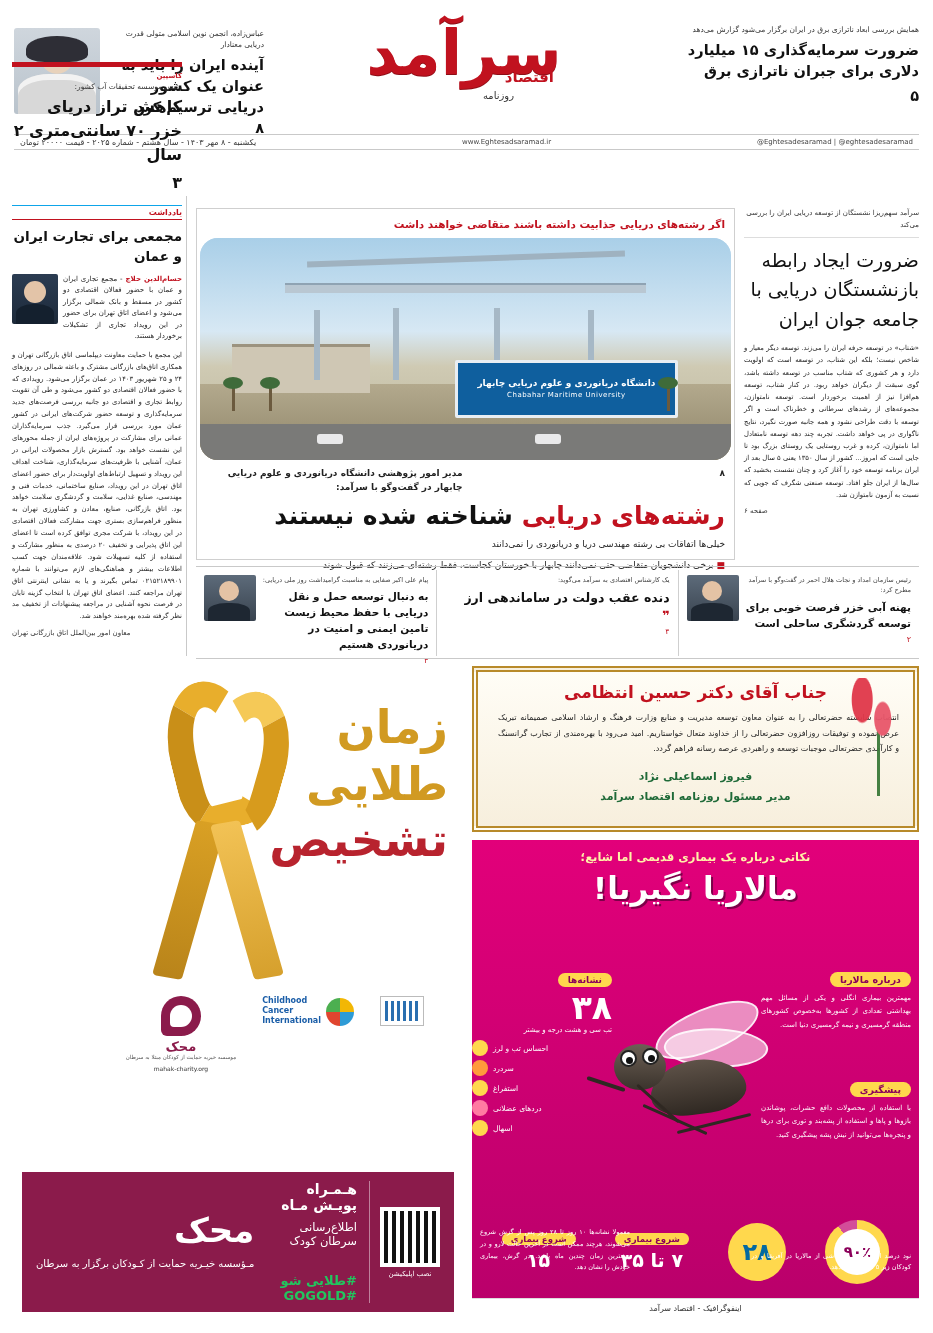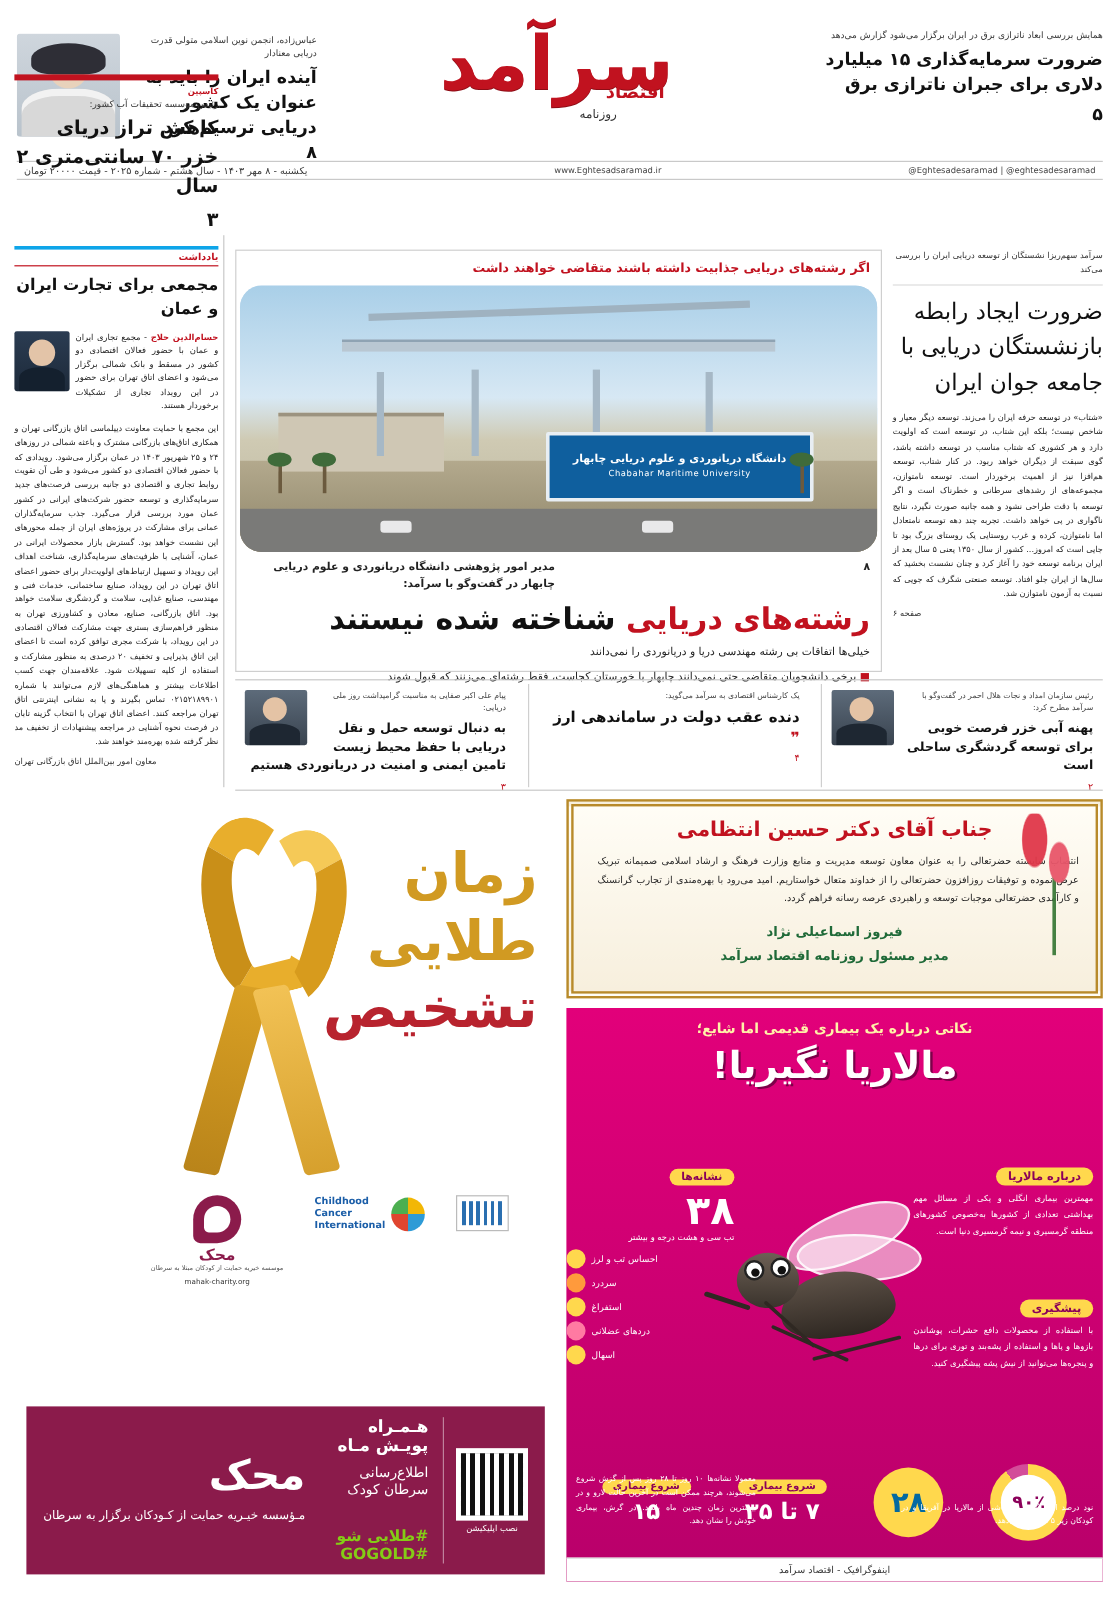--- a/index.html
+++ b/index.html
@@ -74,21 +74,21 @@
   
   .leftcol {
     position: absolute; top: 62px; left: 12px; width: 170px; text-align: right; direction: rtl;
   }
   .redbar { width: 100%; height: 5px; background: #c1121f; margin-bottom: 5px;}
   .lc-kicker { font-size: 7px; color: #c1121f; font-weight: bold; }
   .lc-sub { font-size: 7.5px; color: #333; margin-top: 2px;}
   .lc-head { font-size: 16px; font-weight: bold; line-height: 1.5; color: #111; margin-top: 4px;}
   .lc-label {
     margin-top: 10px; font-size: 8px; color: #c1121f; font-weight: bold;
-    border-top: 3px solid #0ea5e9; border-bottom: 1px solid #c1121f; padding: 2px 0;
+    border-top: 1px solid #0ea5e9; border-bottom: 1px solid #c1121f; padding: 2px 0;
   }
   .lc-title2 { font-size: 13.5px; font-weight: bold; line-height: 1.5; margin-top: 6px; color:#111;}
   .author-row { display: flex; flex-direction: row-reverse; gap: 5px; margin-top: 7px; align-items: flex-start;}
   .author-photo {
     width: 46px; height: 50px; flex: 0 0 46px; border-radius: 2px;
     background: linear-gradient(#2b3c52, #1d2a3a);
     position: relative; overflow: hidden;
   }
   .author-photo::before{ content:""; position:absolute; left:12px; top:7px; width:22px; height:22px; border-radius:50%; background:#e3c4a8;}
   .author-photo::after{ content:""; position:absolute; left:4px; bottom:0; width:38px; height:20px; background:#14202e; border-radius:45% 45% 0 0;}
@@ -155,21 +155,21 @@
     position: absolute; top: 208px; right: 14px; width: 175px; direction: rtl; text-align: right;
   }
   .rc-kicker { font-size: 7px; color:#333; line-height:1.7; border-bottom:1px solid #ddd; padding-bottom:5px;}
   .rc-head { font-size: 19px; font-weight: normal; line-height: 1.55; margin-top: 8px; color:#111;}
   .rc-body { font-size: 6.8px; line-height: 1.8; text-align: justify; margin-top: 8px; color:#222;}
   .rc-more { font-size: 7px; color:#333; margin-top: 6px; text-align: left;}
 
   
   .strip {
     position:absolute; top: 570px; left: 196px; width: 723px; height: 86px;
-    display:flex; flex-direction: row-reverse; gap: 10px;
+    display:flex; flex-direction: row-reverse; gap: 0;
   }
   .strip-cell { flex:1; padding: 5px 8px; direction: rtl; text-align: right; border-left: 1px solid #cfcfcf;}
   .strip-cell:first-child { border-left: none;}
   .sc-kicker { font-size: 6.5px; color:#444; line-height:1.6;}
   .sc-head { font-size: 12.5px; font-weight:bold; line-height:1.5; margin-top:4px; color:#111;}
   .sc-head.small { font-size: 10.5px;}
   .sc-foot { font-size:8px; color:#c1121f; margin-top:4px;}
   .sc-quote { color:#c1121f; font-size:13px; font-weight:bold;}
   .mini-photo {
     width: 52px; height: 46px; border-radius:2px; float:left; margin: 0 6px 2px 0;
@@ -233,21 +233,21 @@
   .mahak-banner {
     position:absolute; bottom: 6px; right: 10px; width: 432px; height: 140px;
     background:#8b1b4b; color:#fff; display:flex; flex-direction: row-reverse; align-items:center; padding: 10px 14px; gap: 10px;
   }
   .mb-right { text-align:right; }
   .mb-title { font-size: 34px; font-weight:bold; line-height:1;}
   .mb-sub { font-size: 10px; margin-top: 8px; line-height: 1.7;}
   .mb-mid { flex:1; text-align:right; border-right: 1px solid rgba(255,255,255,.45); padding-right: 12px;}
   .mb-line1 { font-size: 14px; font-weight:bold; letter-spacing: 1px;}
   .mb-line2 { font-size: 11.5px; margin-top: 7px;}
-  .mb-hash { font-size: 13px; font-weight:bold; margin-top: 25px; color:#84cc16;}
+  .mb-hash { font-size: 13px; font-weight:bold; margin-top: 25px; color:#22c55e;}
   .qr { width: 60px; height: 60px; background:
       repeating-linear-gradient(90deg,#111 0 4px,#fff 4px 8px),
       repeating-linear-gradient(0deg,#111 0 4px,transparent 4px 8px);
       background-color:#fff; border:4px solid #fff;}
   .qr-wrap { text-align:center;}
   .qr-cap { font-size:7px; color:#fff; margin-top:3px;}
 
   
   .congrats {
     position:absolute; top: 666px; left: 472px; width: 447px; height: 166px;

